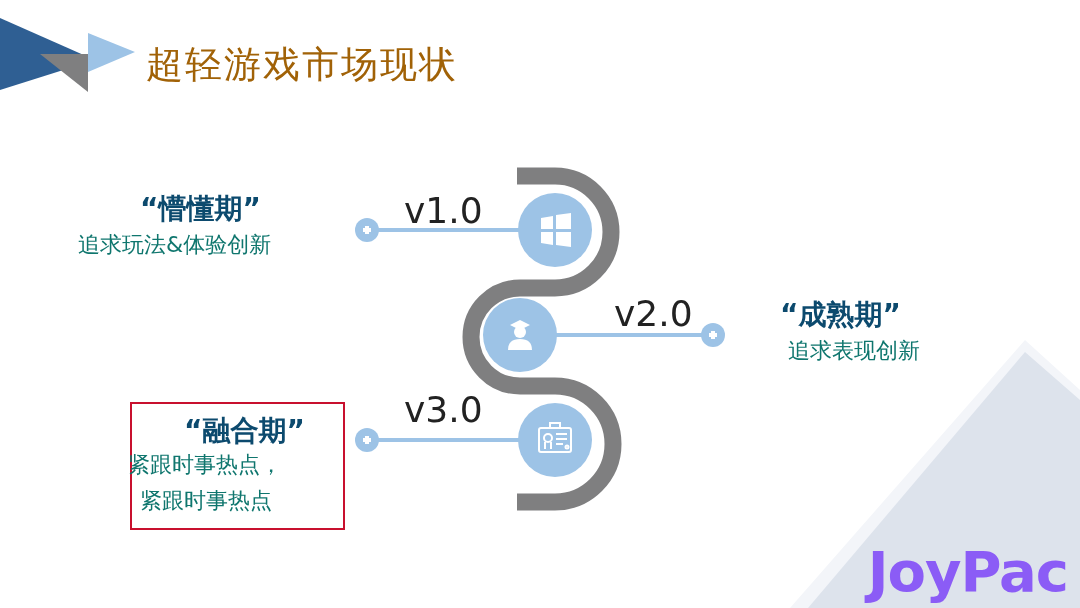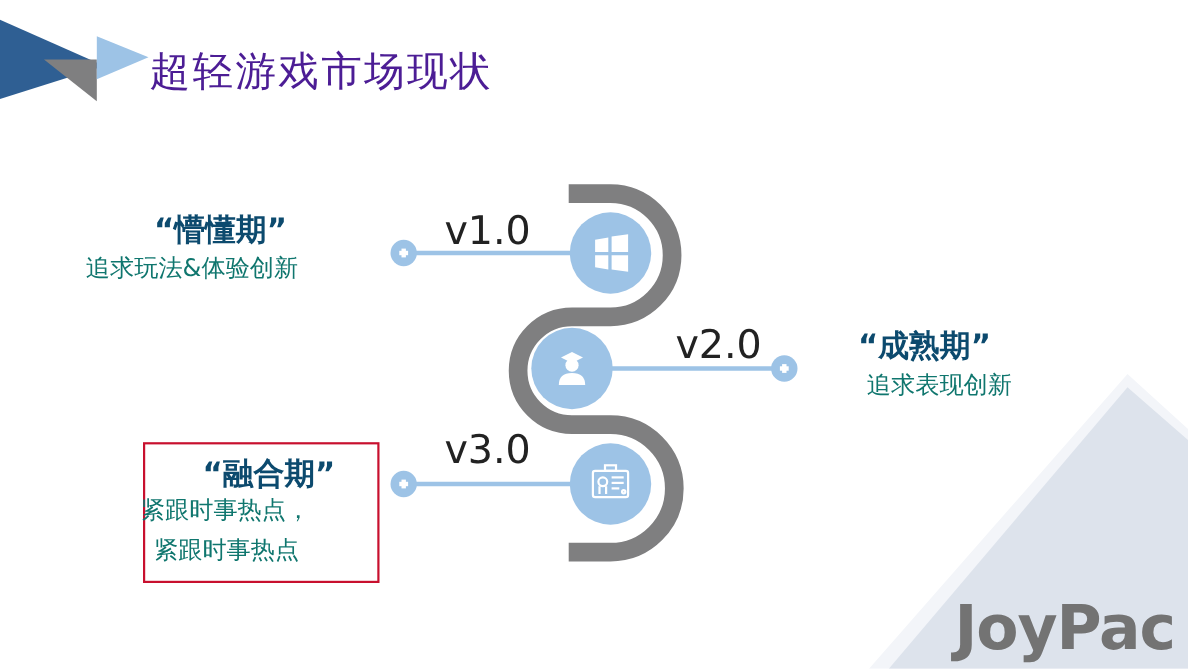--- a/index.html
+++ b/index.html
@@ -4,33 +4,33 @@
   <style>
     html, body { margin: 0; padding: 0; }
     body {
       width: 1080px; height: 608px; position: relative; overflow: hidden;
       background: #ffffff;
       font-family: "DejaVu Sans", "Liberation Sans", sans-serif;
     }
     .abs { position: absolute; }
     .deco-svg { position: absolute; left: 0; top: 0; }
     .slide-title {
-      left: 136px; top: 40px; font-size: 37px; color: #4c1d95;
+      left: 146px; top: 40px; font-size: 37px; color: #a16207;
       letter-spacing: 2px; font-family: "DejaVu Serif", "Liberation Serif", serif;
       white-space: nowrap;
     }
     .phase-title { font-weight: bold; font-size: 28px; color: #0c4a6e; white-space: nowrap; }
     .phase-desc { font-size: 22px; color: #0f766e; white-space: nowrap; line-height: 34px; }
     .version { font-size: 36px; color: #222; white-space: nowrap; }
     .highlight-box {
       left: 130px; top: 402px; width: 215px; height: 128px;
       border: 2px solid #c8102e; box-sizing: border-box; background: transparent;
     }
     .logo {
-      right: 12px; bottom: 4px; font-size: 56px; font-weight: bold; color: #737373;
+      right: 12px; bottom: 4px; font-size: 56px; font-weight: bold; color: #8b5cf6;
       font-family: "DejaVu Sans", "Liberation Sans", sans-serif; letter-spacing: -1px;
       white-space: nowrap;
     }
   </style>
 </head>
 <body>
 
 <svg class="deco-svg" width="1080" height="608" viewBox="0 0 1080 608">
 
   <polygon points="1025,340 1080,390 1080,608 790,608" fill="#f3f5f9"></polygon>

